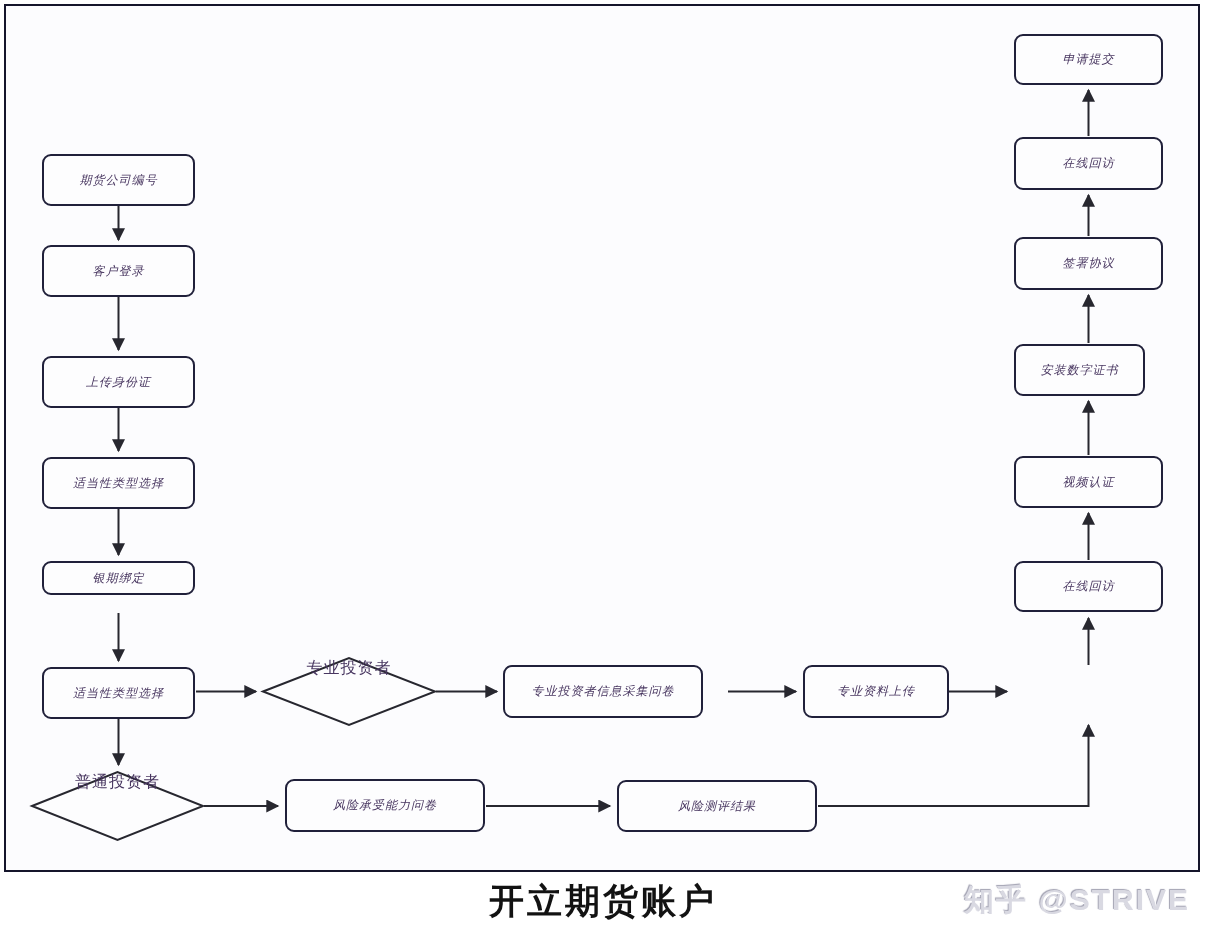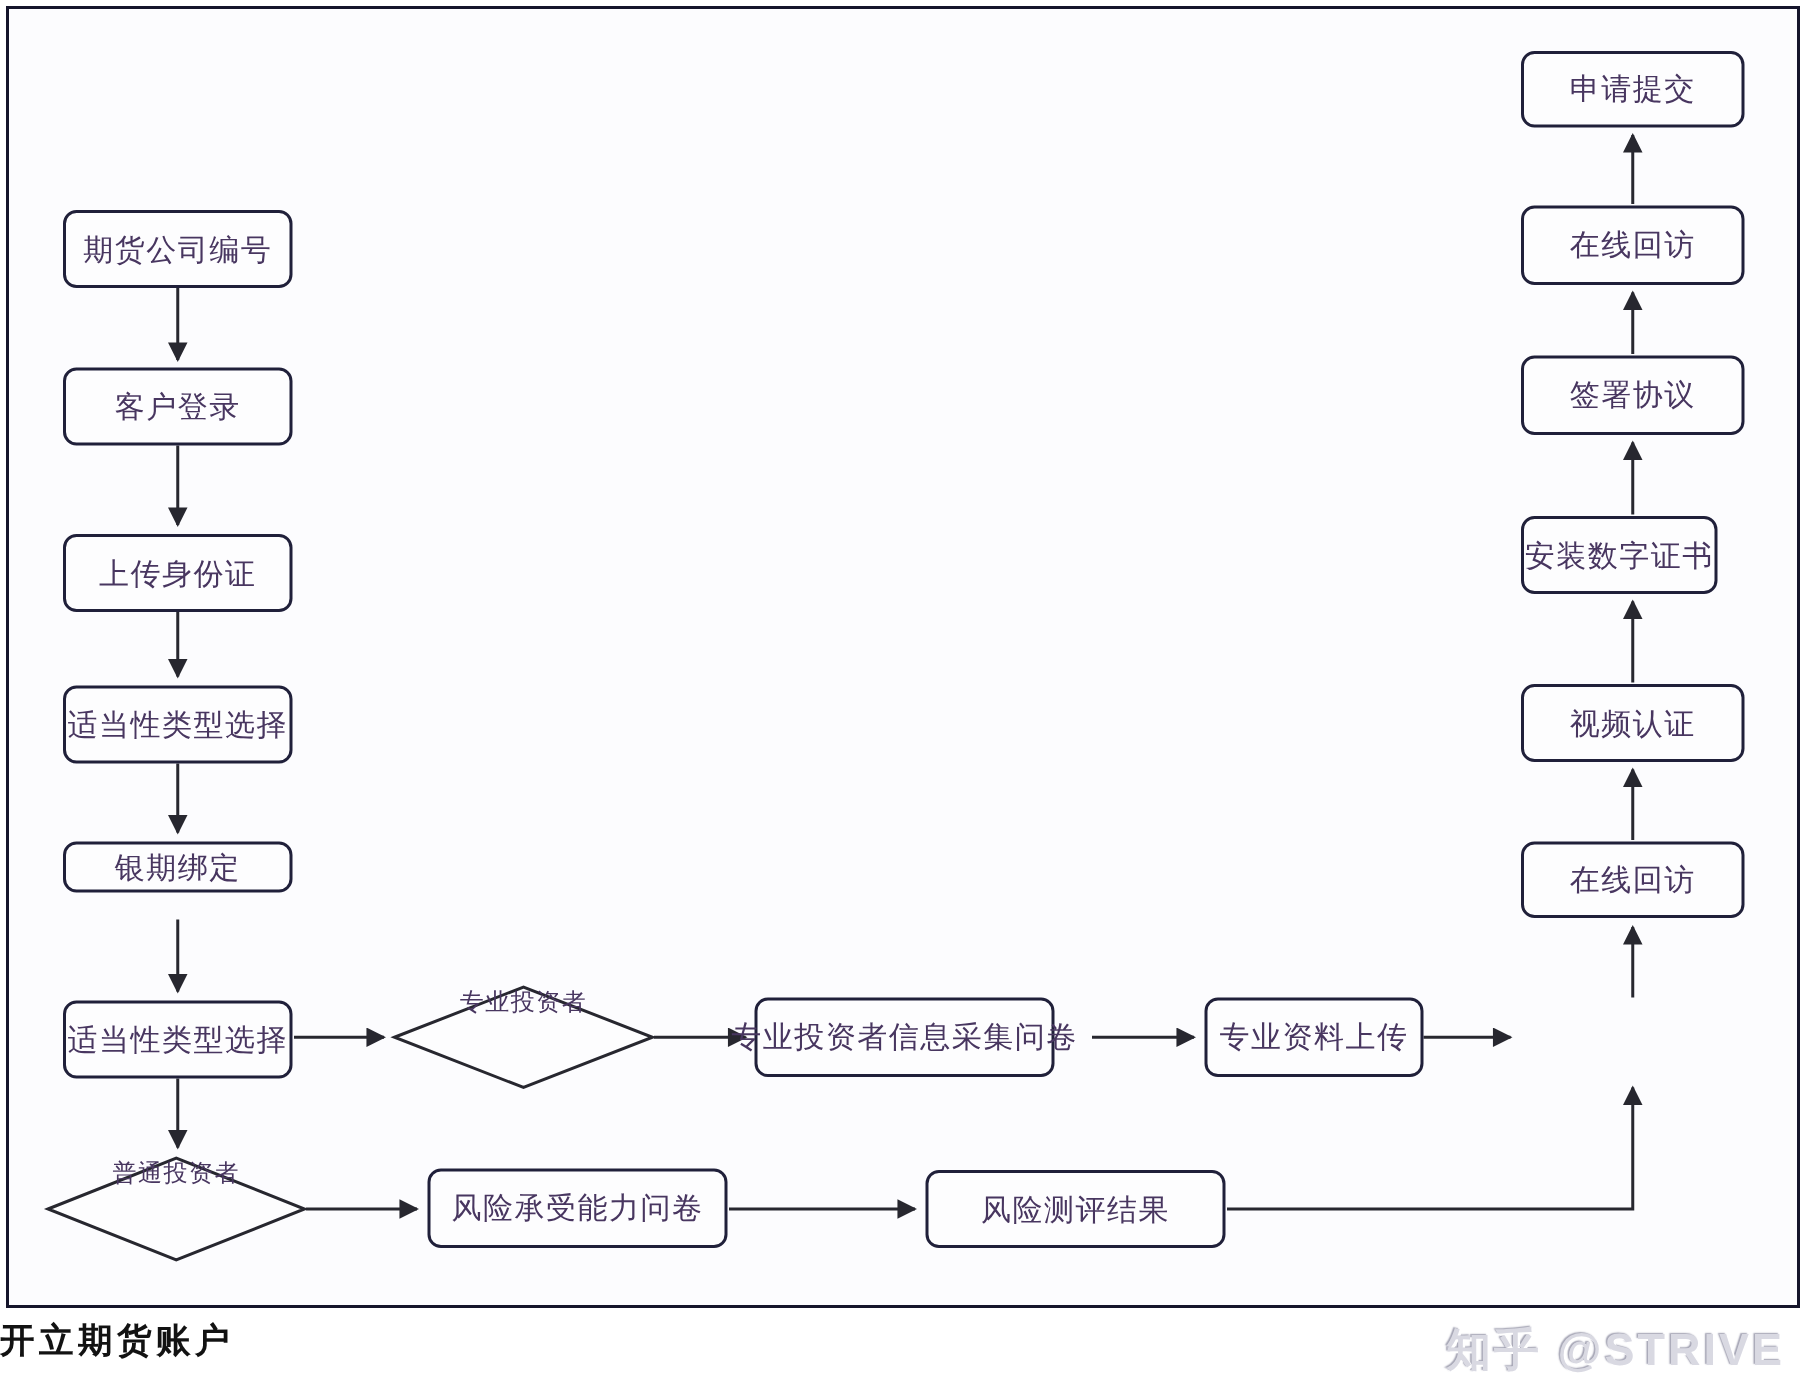--- a/index.html
+++ b/index.html
@@ -39,43 +39,45 @@
   .node {
     position: absolute;
     z-index: 2;
     background: var(--node-fill);
     border: 2px solid var(--node-border);
     border-radius: 9px;
     display: flex;
     align-items: center;
     justify-content: center;
     color: var(--node-text);
-    font-size: 20px;
+    font-size: 12px;
     letter-spacing: 1px;
     white-space: nowrap;
+    font-style: italic;
   }
   .diamond-label {
     position: absolute;
     z-index: 2;
     display: flex;
     align-items: flex-start;
     justify-content: center;
     color: var(--node-text);
     font-size: 16px;
     letter-spacing: 1px;
     white-space: nowrap;
     background: transparent;
     pointer-events: none;
   }
   .flow-title {
     position: absolute;
     left: 0; right: 0;
     top: 878px;
     z-index: 2;
-    font-size: 23px;
+    text-align: center;
+    font-size: 35px;
     font-weight: bold;
     letter-spacing: 3px;
     color: var(--title-text);
   }
   .watermark {
     position: absolute;
     right: 16px;
     top: 854px;
     z-index: 3;
     font-size: 30px;
@@ -121,21 +123,21 @@
       <line x1="1088.5" y1="455" x2="1088.5" y2="401" marker-end="url(#ah)"></line>
       <line x1="1088.5" y1="343" x2="1088.5" y2="295" marker-end="url(#ah)"></line>
       <line x1="1088.5" y1="236" x2="1088.5" y2="195" marker-end="url(#ah)"></line>
       <line x1="1088.5" y1="136" x2="1088.5" y2="90" marker-end="url(#ah)"></line>
 
       <polygon points="263,691.5 349,658 435,691.5 349,725" fill="#fdfdfe"></polygon>
       <polygon points="32,806 117.5,772 203,806 117.5,840" fill="#fdfdfe"></polygon>
     </g>
   </svg>
 
-  <div class="node" style="left:42px;top:140px;width:153px;height:52px">
+  <div class="node" style="left:42px;top:154px;width:153px;height:52px">
     <span>期货公司编号</span>
   </div>
   <div class="node" style="left:42px;top:245px;width:153px;height:52px">
     <span>客户登录</span>
   </div>
   <div class="node" style="left:42px;top:356px;width:153px;height:52px">
     <span>上传身份证</span>
   </div>
   <div class="node" style="left:42px;top:457px;width:153px;height:52px">
     <span>适当性类型选择</span>

